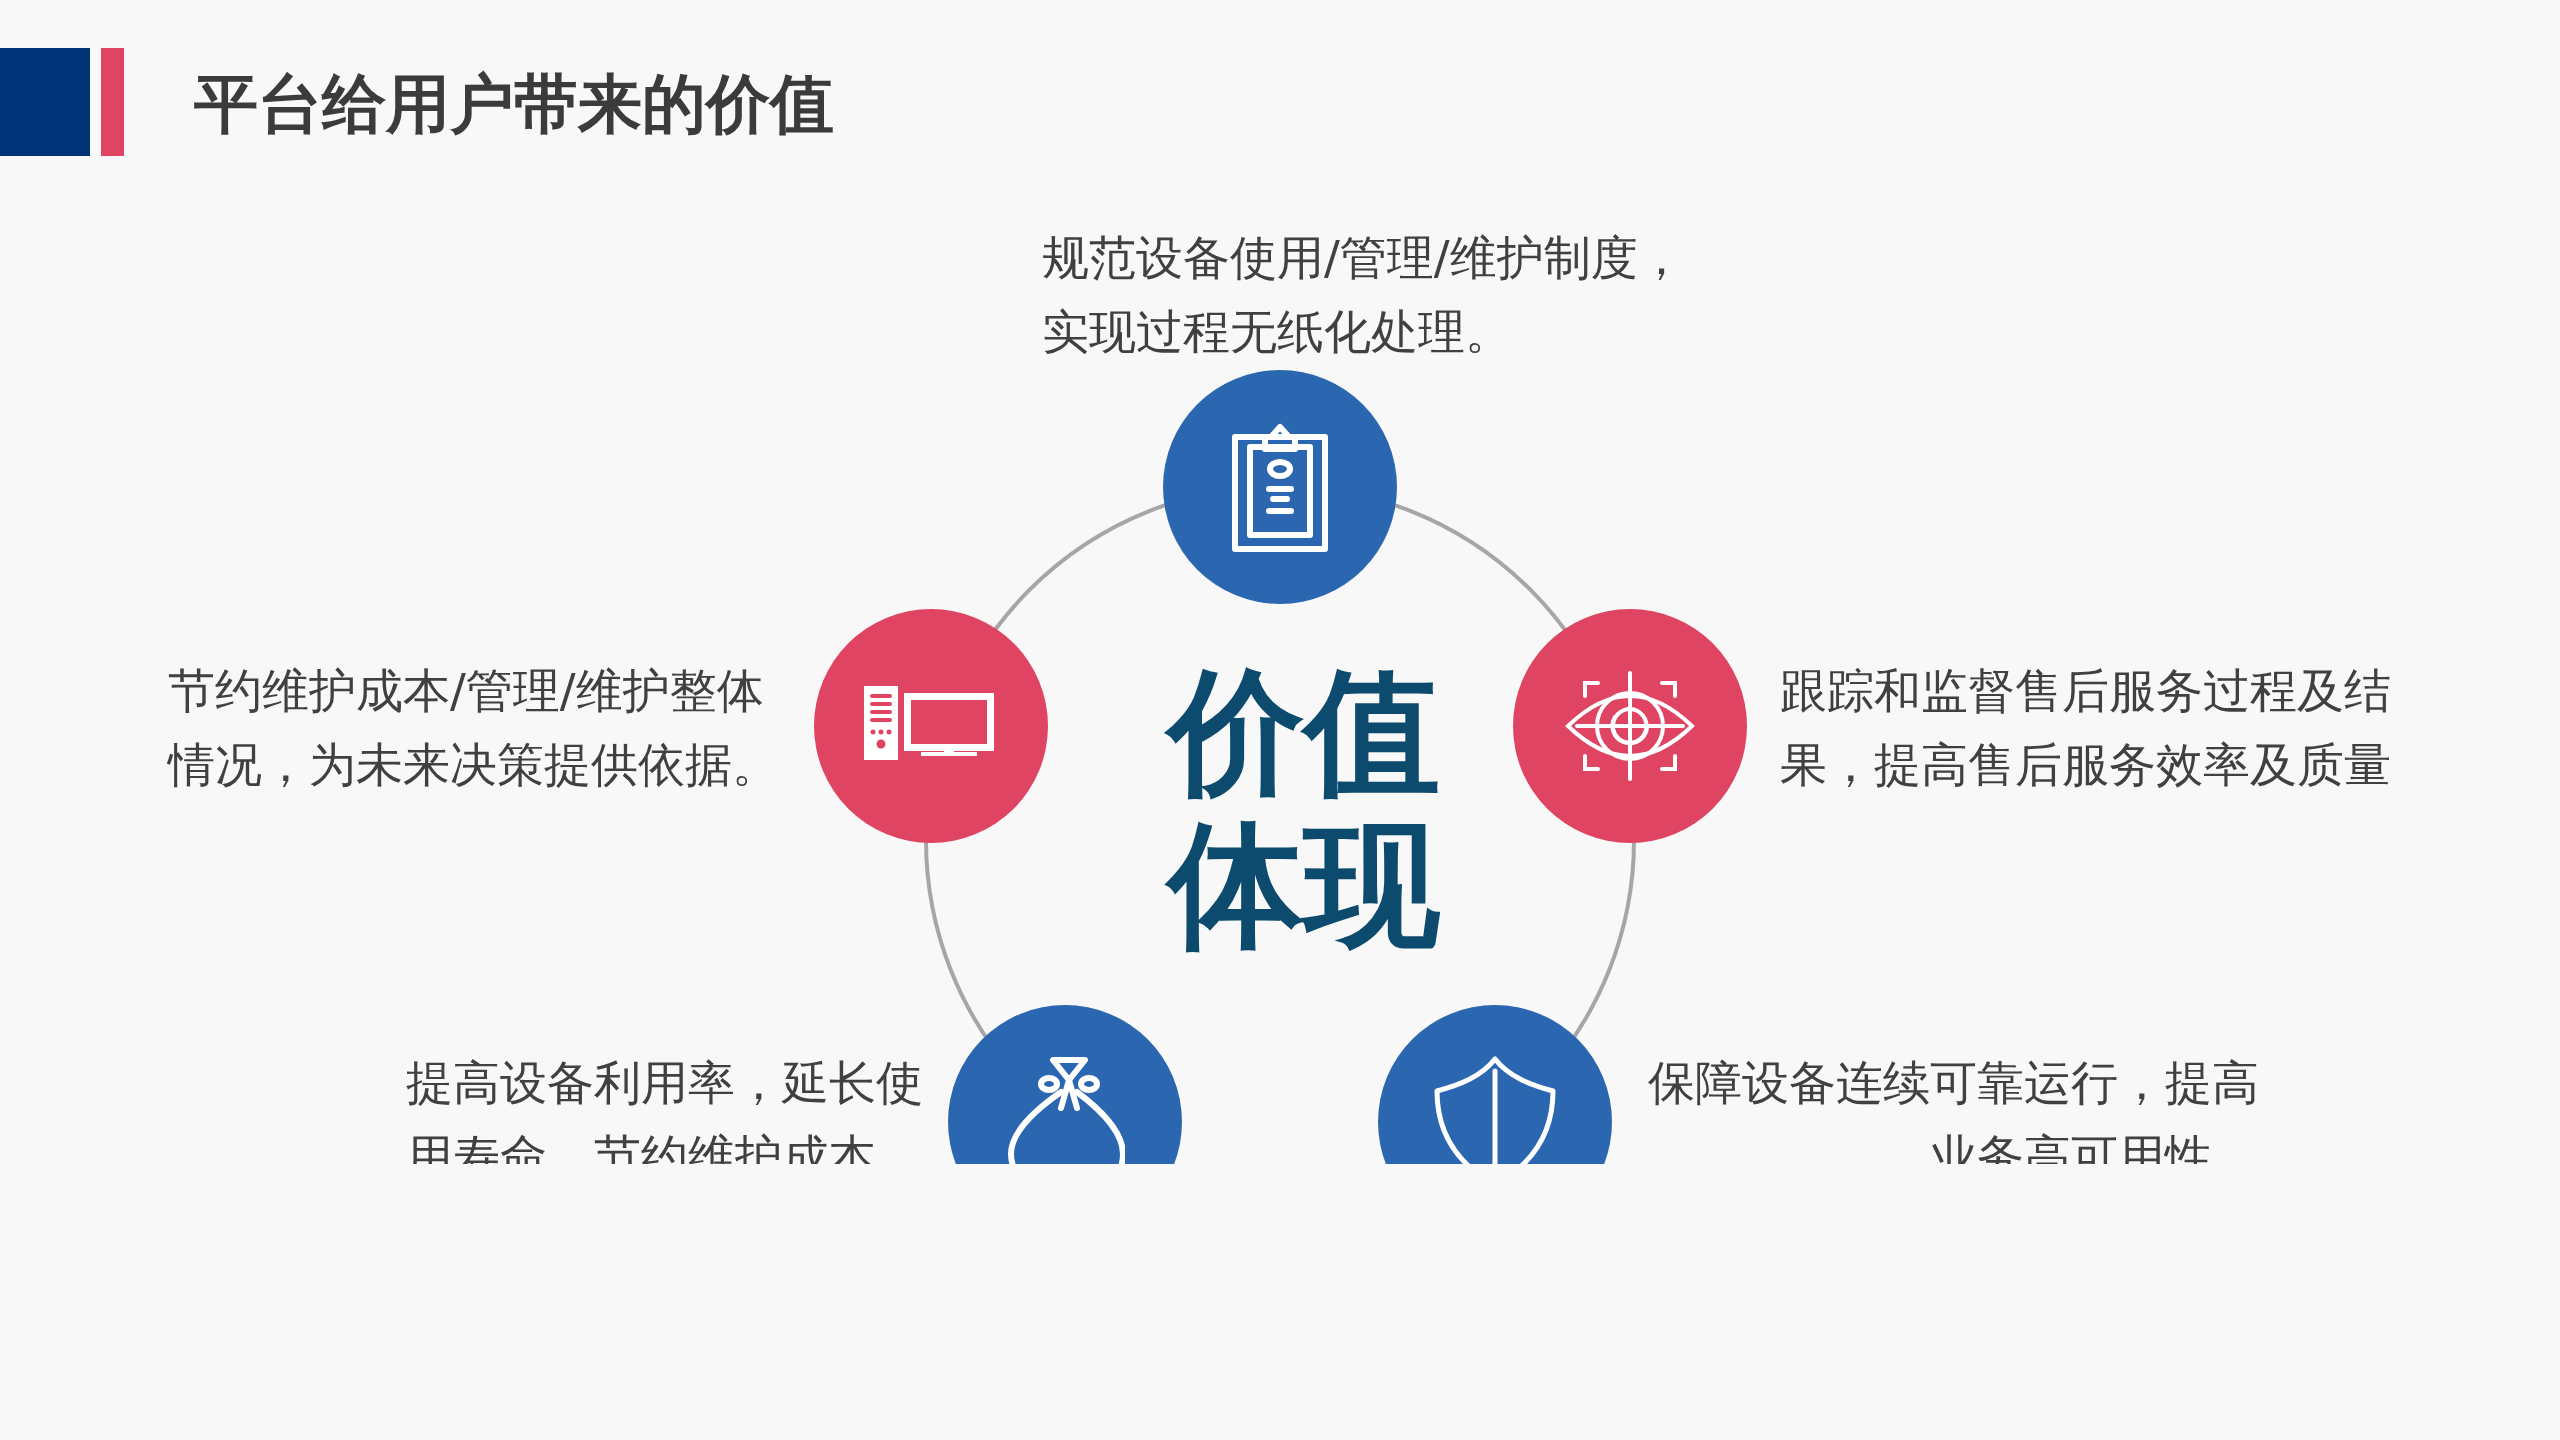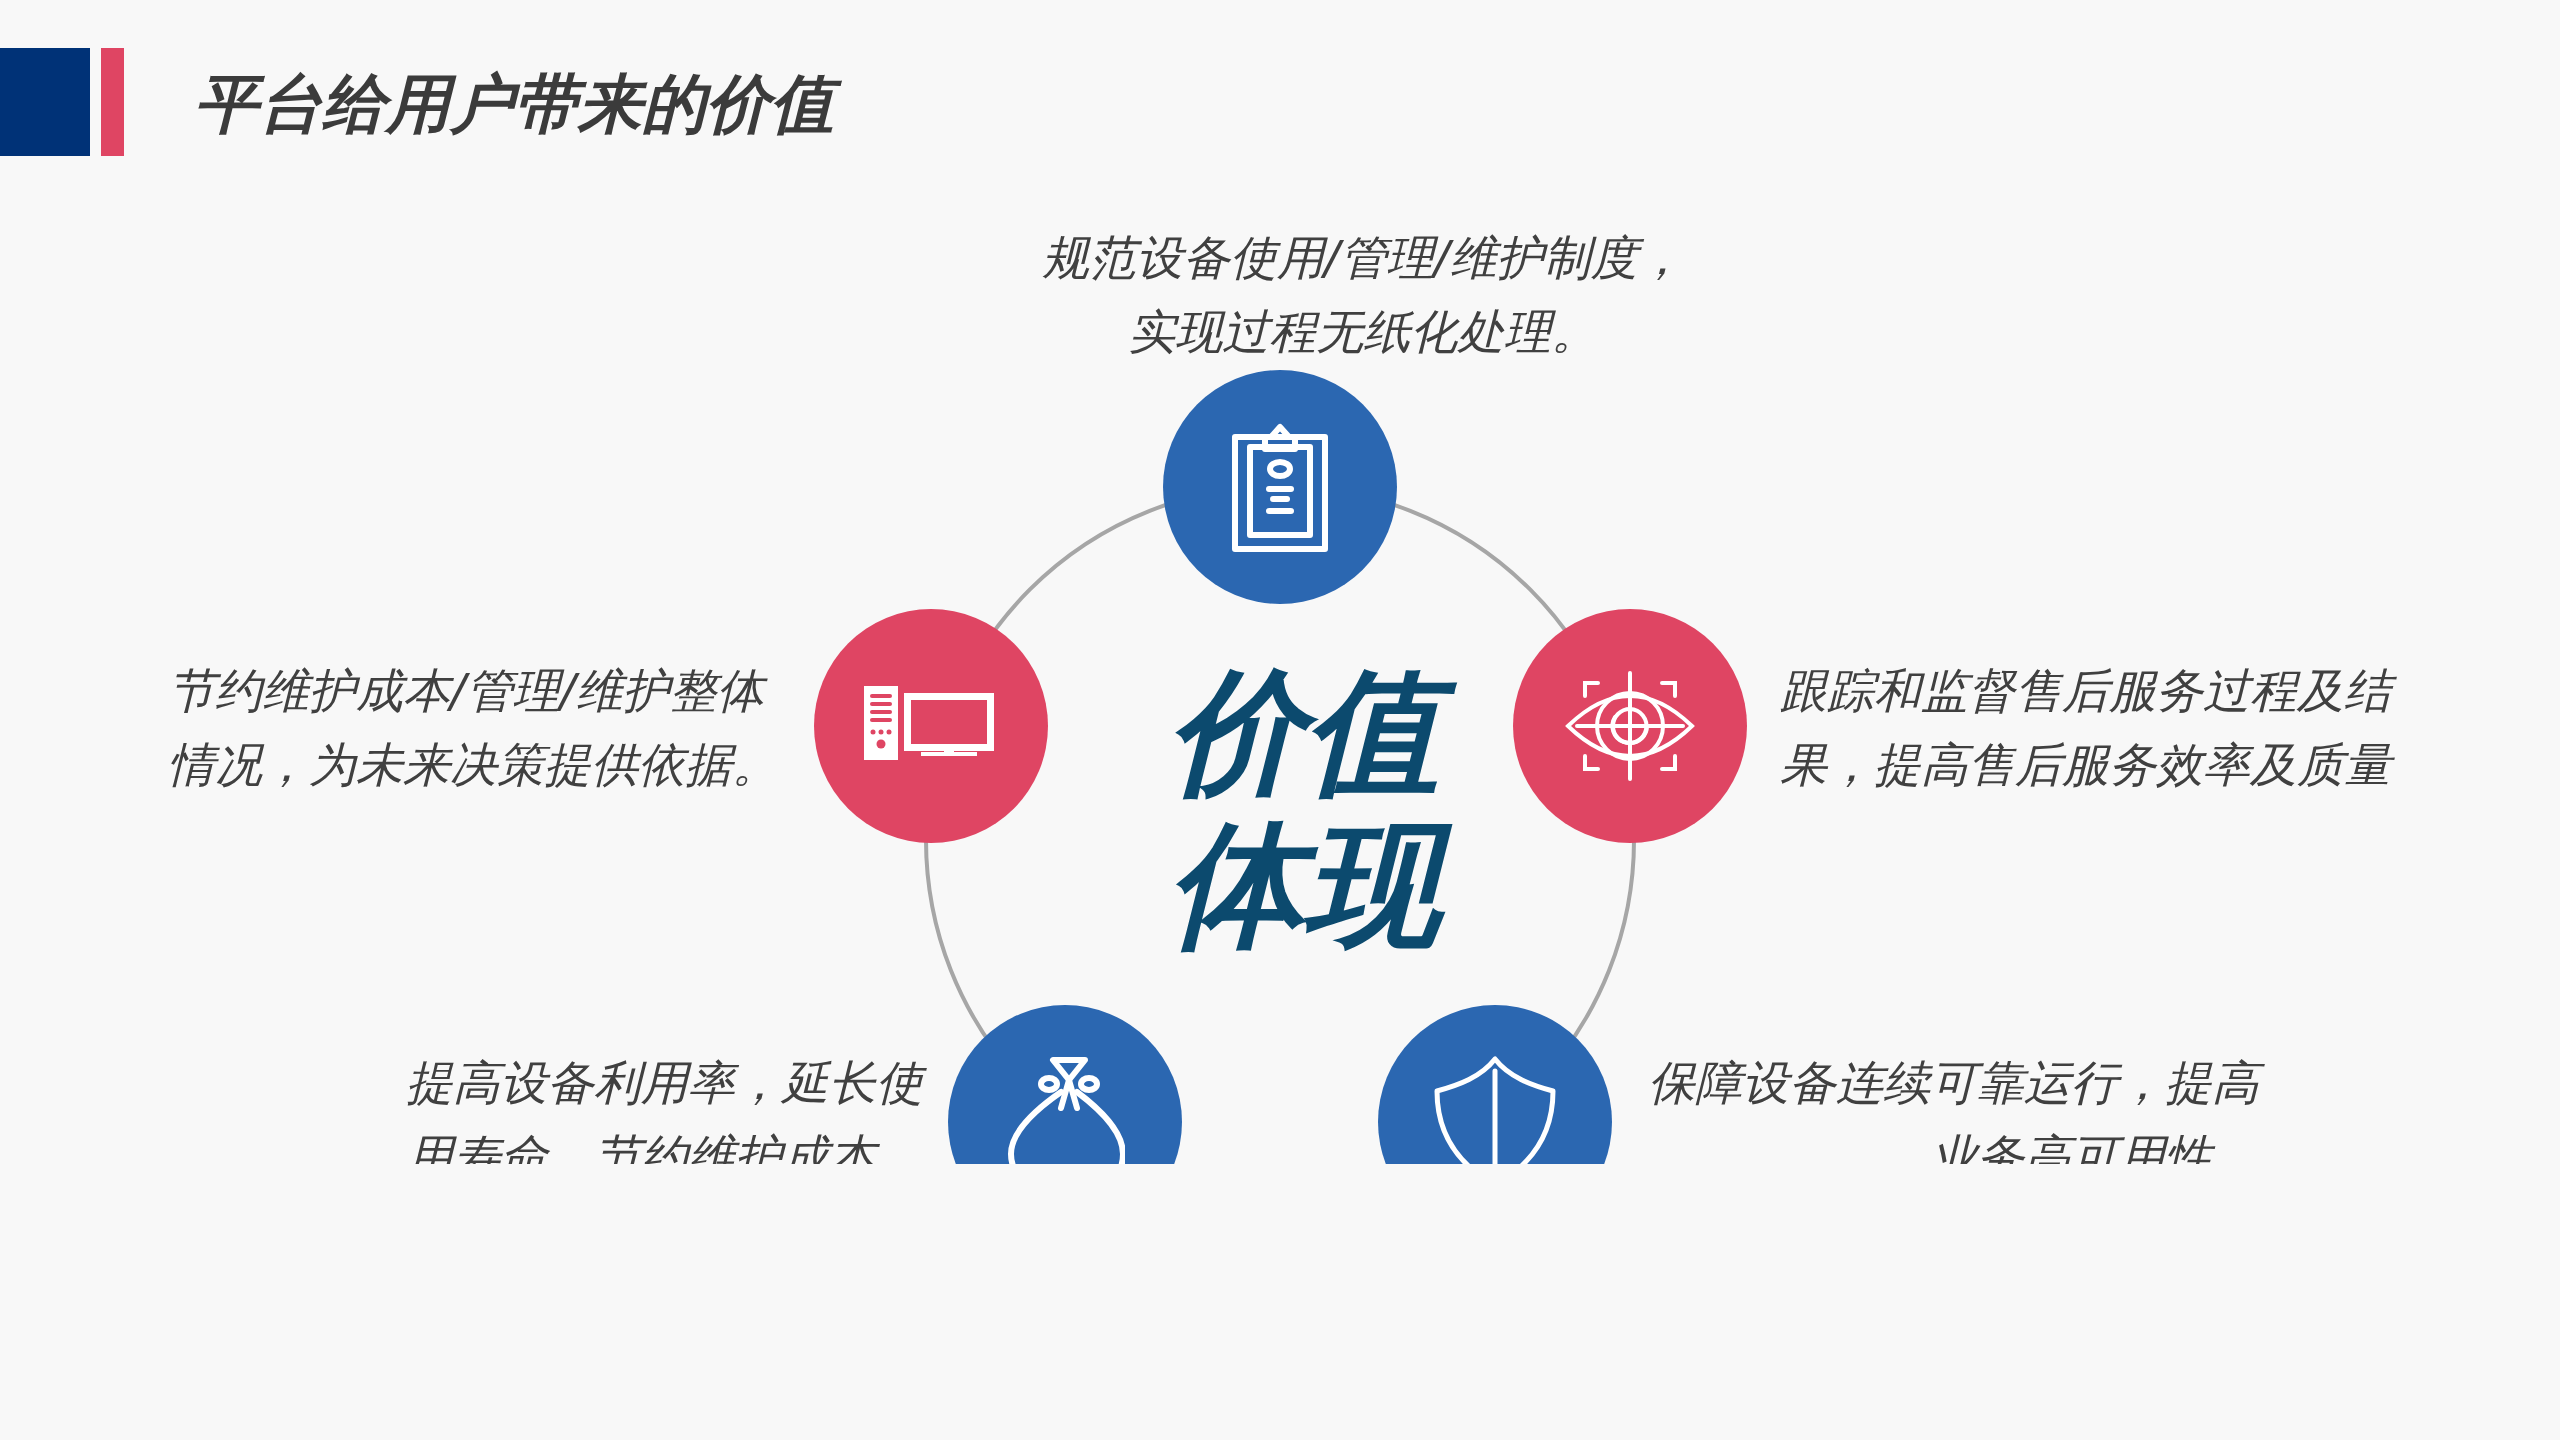--- a/index.html
+++ b/index.html
@@ -14,21 +14,20 @@
     position: relative;
     font-family: "DejaVu Sans", "Liberation Sans", sans-serif;
     color: #404040;
   }
   .slide {
     position: absolute;
     left: 0; top: 0;
     width: 2560px; height: 1164px;
     background: #f8f8f8;
     overflow: hidden;
-    font-style: italic;
   }
   .accent-navy {
     position: absolute;
     left: 0; top: 48px;
     width: 90px; height: 108px;
     background: #003277;
   }
   .accent-pink {
     position: absolute;
     left: 101px; top: 48px;
@@ -191,21 +190,21 @@
 
   <div class="node" style="left:1378px; top:1005px; background:#2b67b1;">
     <svg width="124" height="134" viewBox="0 0 124 134">
       <g fill="none" stroke="#ffffff" stroke-width="5" stroke-linejoin="round" stroke-linecap="round">
         <path d="M62 4 C48 22 26 30 4 36 C4 80 26 110 62 130 C98 110 120 80 120 36 C98 30 76 22 62 4 Z"></path>
         <line x1="62" y1="16" x2="62" y2="118"></line>
       </g>
     </svg>
   </div>
 
-  <div class="desc" style="left:1042px; top:221px;text-align:center;">
+  <div class="desc" style="left:1042px; top:221px;">
     <div>规范设备使用/管理/维护制度，</div>
     <div>实现过程无纸化处理。</div>
   </div>
 
   <div class="desc" style="left:1780px; top:654px;">
     <div>跟踪和监督售后服务过程及结</div>
     <div>果，提高售后服务效率及质量</div>
   </div>
 
   <div class="desc" style="left:1648px; top:1046px;text-align:right;">

